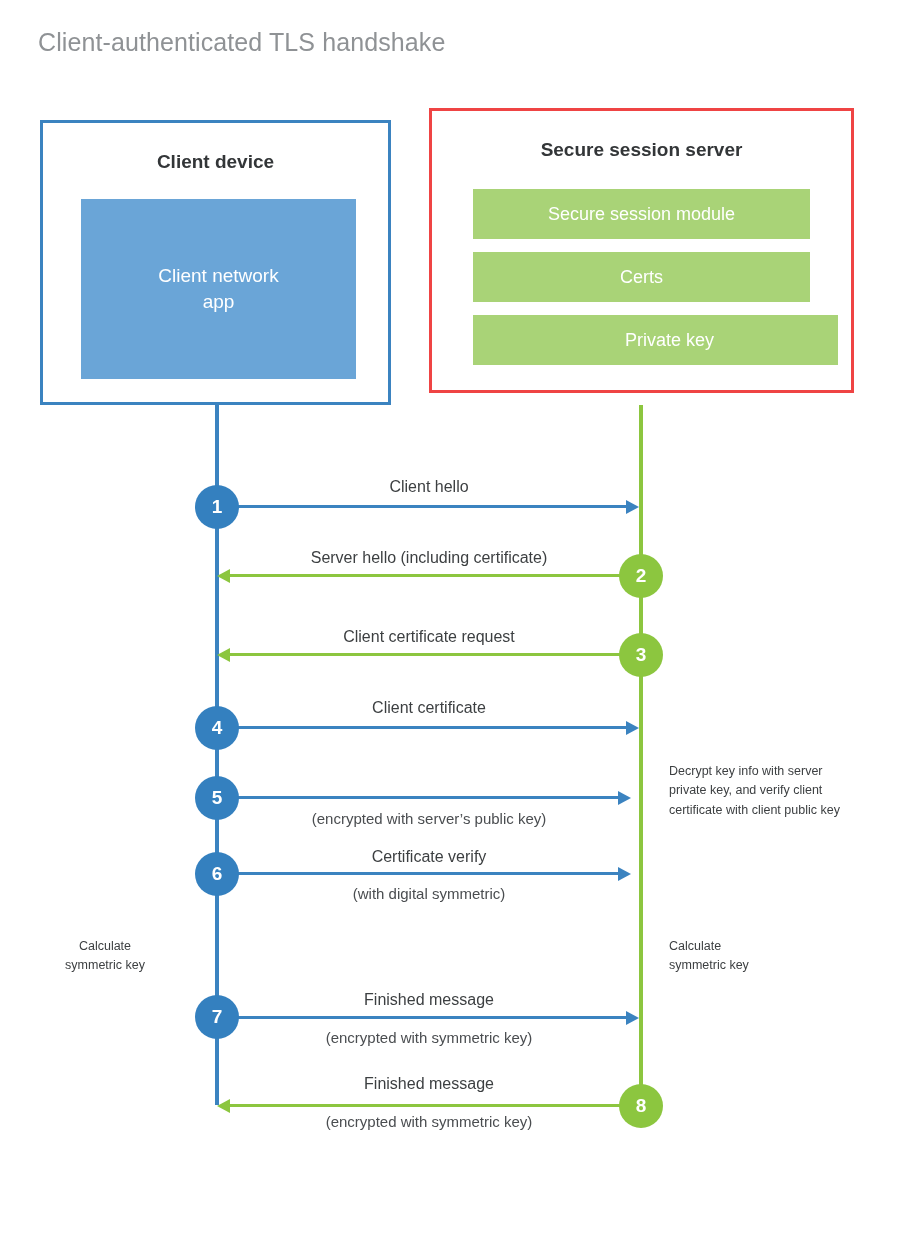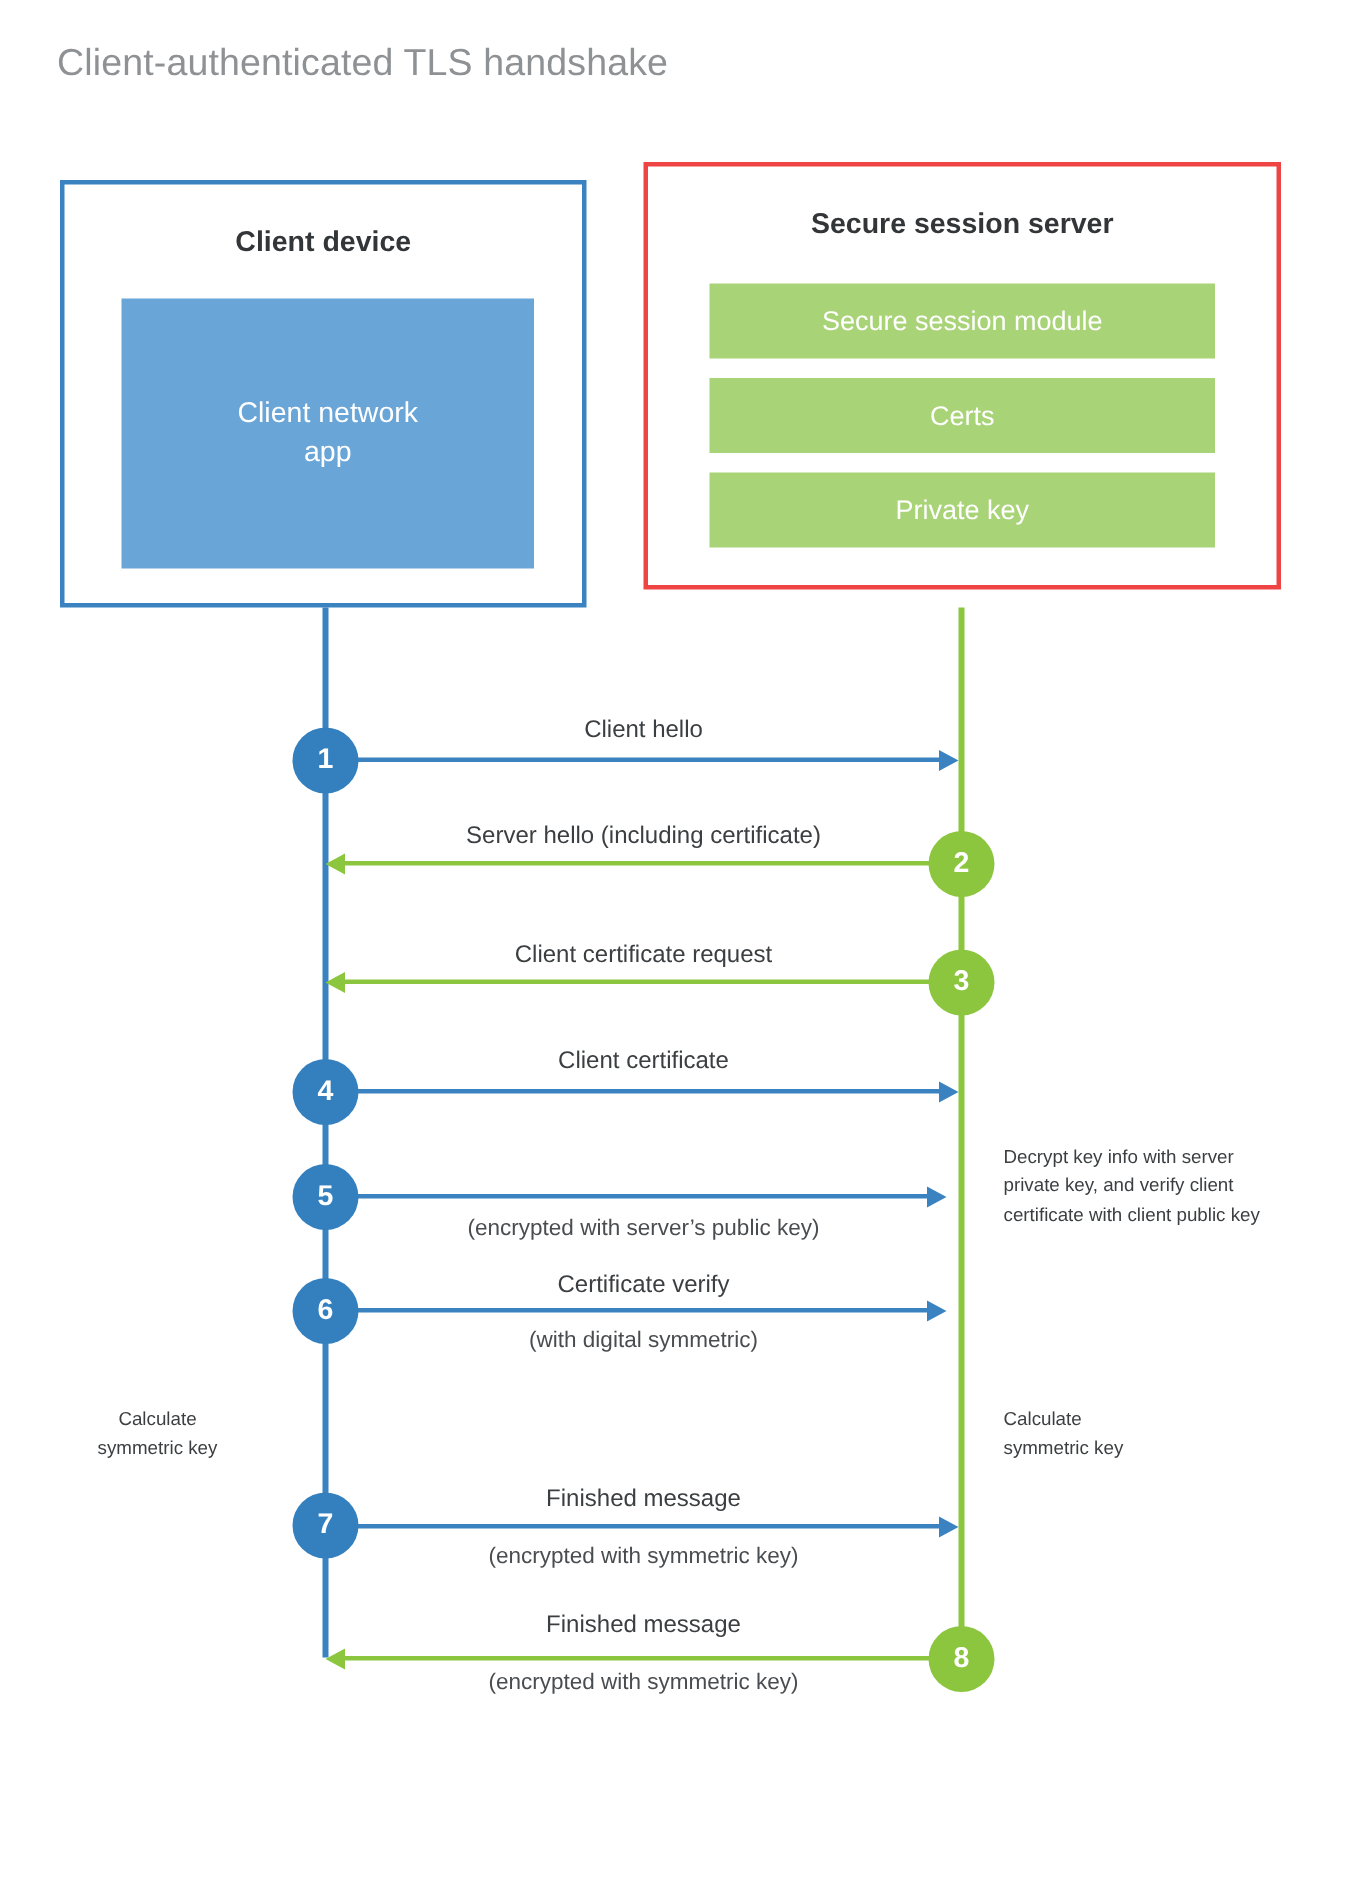--- a/index.html
+++ b/index.html
@@ -89,21 +89,21 @@
     background: #a9d377;
     color: #ffffff;
     font-size: 18px;
     display: flex;
     align-items: center;
     justify-content: center;
     text-align: center;
   }
   .server-bar.b0 { top: 78px; text-align: center; }
   .server-bar.b1 { top: 141px; }
-  .server-bar.b2 { top: 204px; }
+  .server-bar.b2 { top: 204px; padding-left: 28px; }
 
   
   .lifeline {
     position: absolute;
     width: 4px;
   }
   #client-lifeline {
     left: 215px;
     top: 405px;
     height: 700px;

